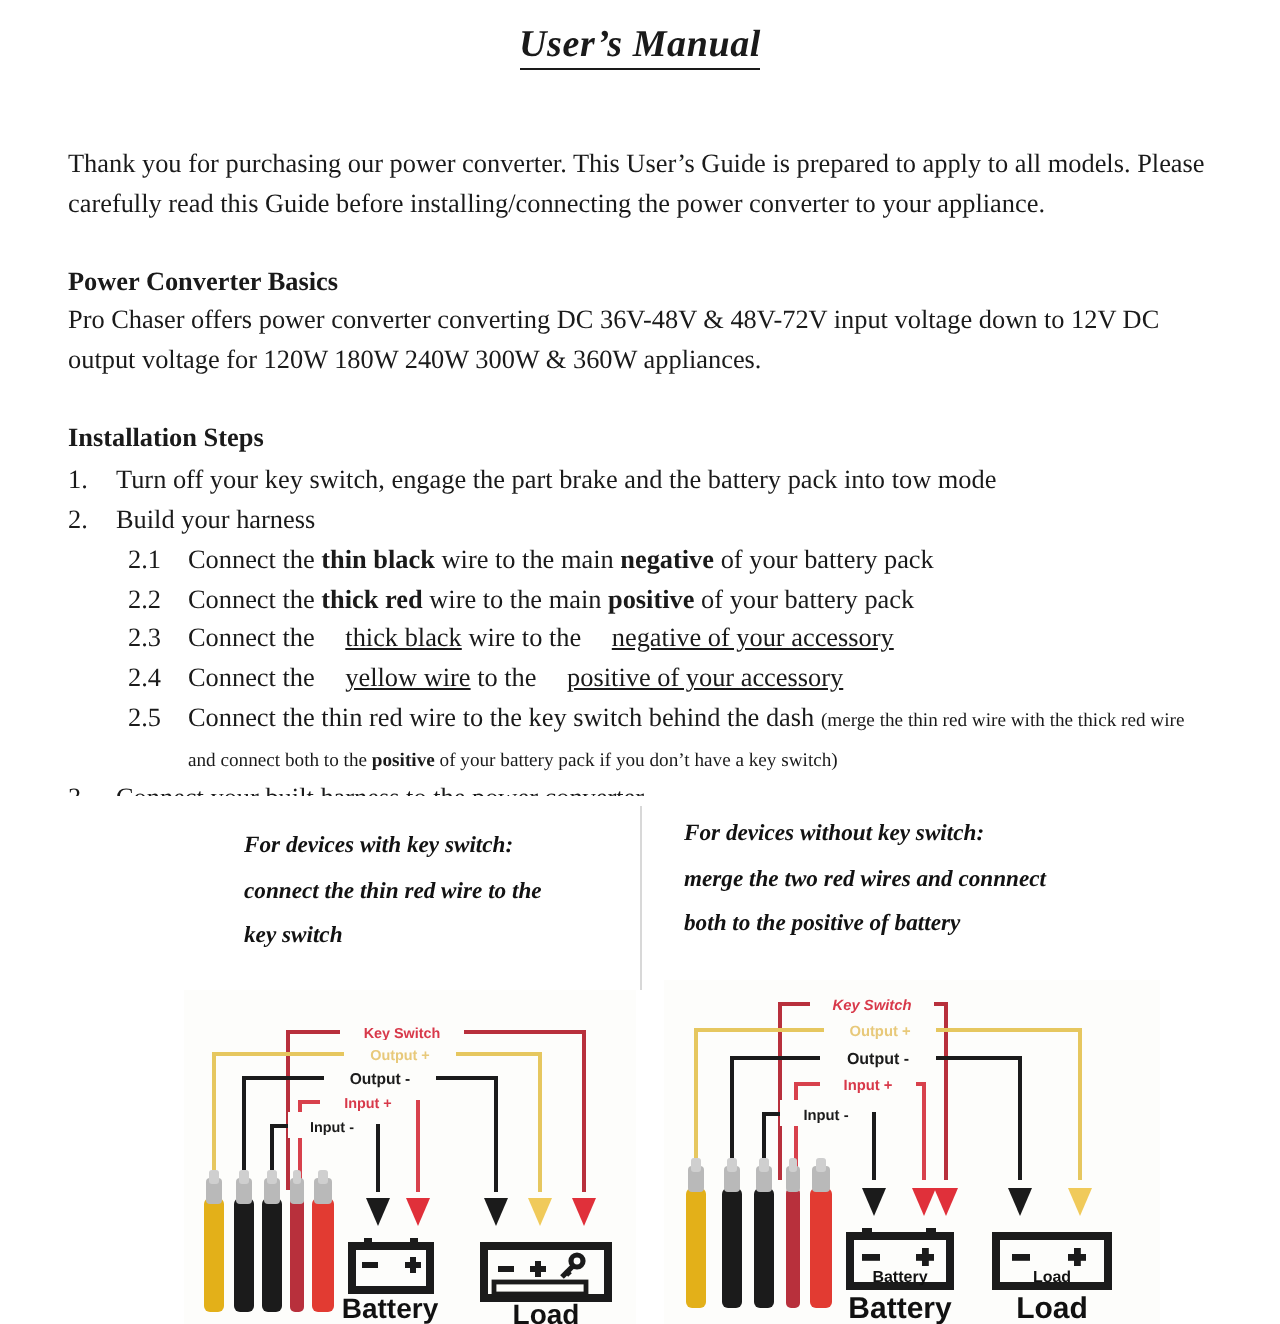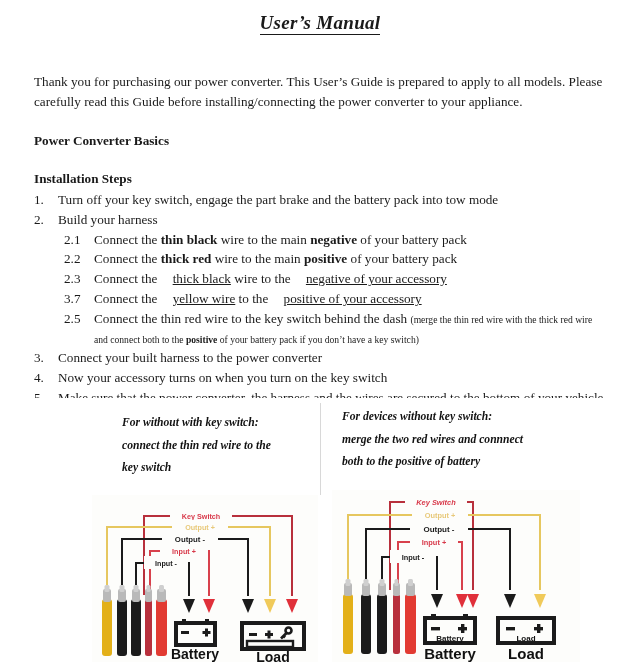--- a/index.html
+++ b/index.html
@@ -101,20 +101,21 @@
 </head>
 <body>
 
 <div class="doc">
 
   <h1 class="title"><span>User’s Manual</span></h1>
 
   <p class="intro">Thank you for purchasing our power converter. This User’s Guide is prepared to apply to all models. Please carefully read this Guide before installing/connecting the power converter to your appliance.</p>
 
   <div class="sec-head">Power Converter Basics</div>
+  <p class="sec-body">Pro Chaser offers power converter converting DC 36V-48V &amp; 48V-72V input voltage down to 12V DC output voltage for 120W 180W 240W 300W &amp; 360W appliances.</p>
 
   <div class="sec-head">Installation Steps</div>
 
   <div class="steps">
 
     <div class="step">
       <span class="num">1.</span>
       <span class="txt">Turn off your key switch, engage the part brake and the battery pack into tow mode</span>
     </div>
 
@@ -132,21 +133,21 @@
       <span class="num">2.2</span>
       <span class="txt"><span>Connect the </span><span class="b">thick red</span><span> wire to the main </span><span class="b">positive</span><span> of your battery pack</span></span>
     </div>
 
     <div class="step sub">
       <span class="num">2.3</span>
       <span class="txt"><span>Connect the </span><span class="u">thick black</span><span> wire to the </span><span class="u">negative of your accessory</span><span></span></span>
     </div>
 
     <div class="step sub">
-      <span class="num">3.7</span>
+      <span class="num">2.4</span>
       <span class="txt"><span>Connect the </span><span class="u">yellow wire</span><span> to the </span><span class="u">positive of your accessory</span><span></span></span>
     </div>
 
     <div class="step sub">
       <span class="num">2.5</span>
       <span class="txt"><span>Connect the thin red wire to the key switch behind the dash </span><span class="paren"><span>(merge the thin red wire with the thick red wire and connect both to the </span><span class="b">positive</span><span> of your battery pack if you don’t have a key switch)</span></span></span>
     </div>
 
     <div class="step">
       <span class="num">3.</span>
@@ -165,21 +166,21 @@
 
   </div>
 </div>
 
 <div class="diagrams">
 
   <div class="divider"></div>
 
   <div class="panel left">
     <div class="caption">
-      <div>For without with key switch:</div>
+      <div>For devices with key switch:</div>
       <div>connect the thin red wire to the</div>
       <div>key switch</div>
     </div>
   </div>
 
   <div class="panel right">
     <div class="caption">
       <div>For devices without key switch:</div>
       <div>merge the two red wires and connnect</div>
       <div>both to the positive of battery</div>

